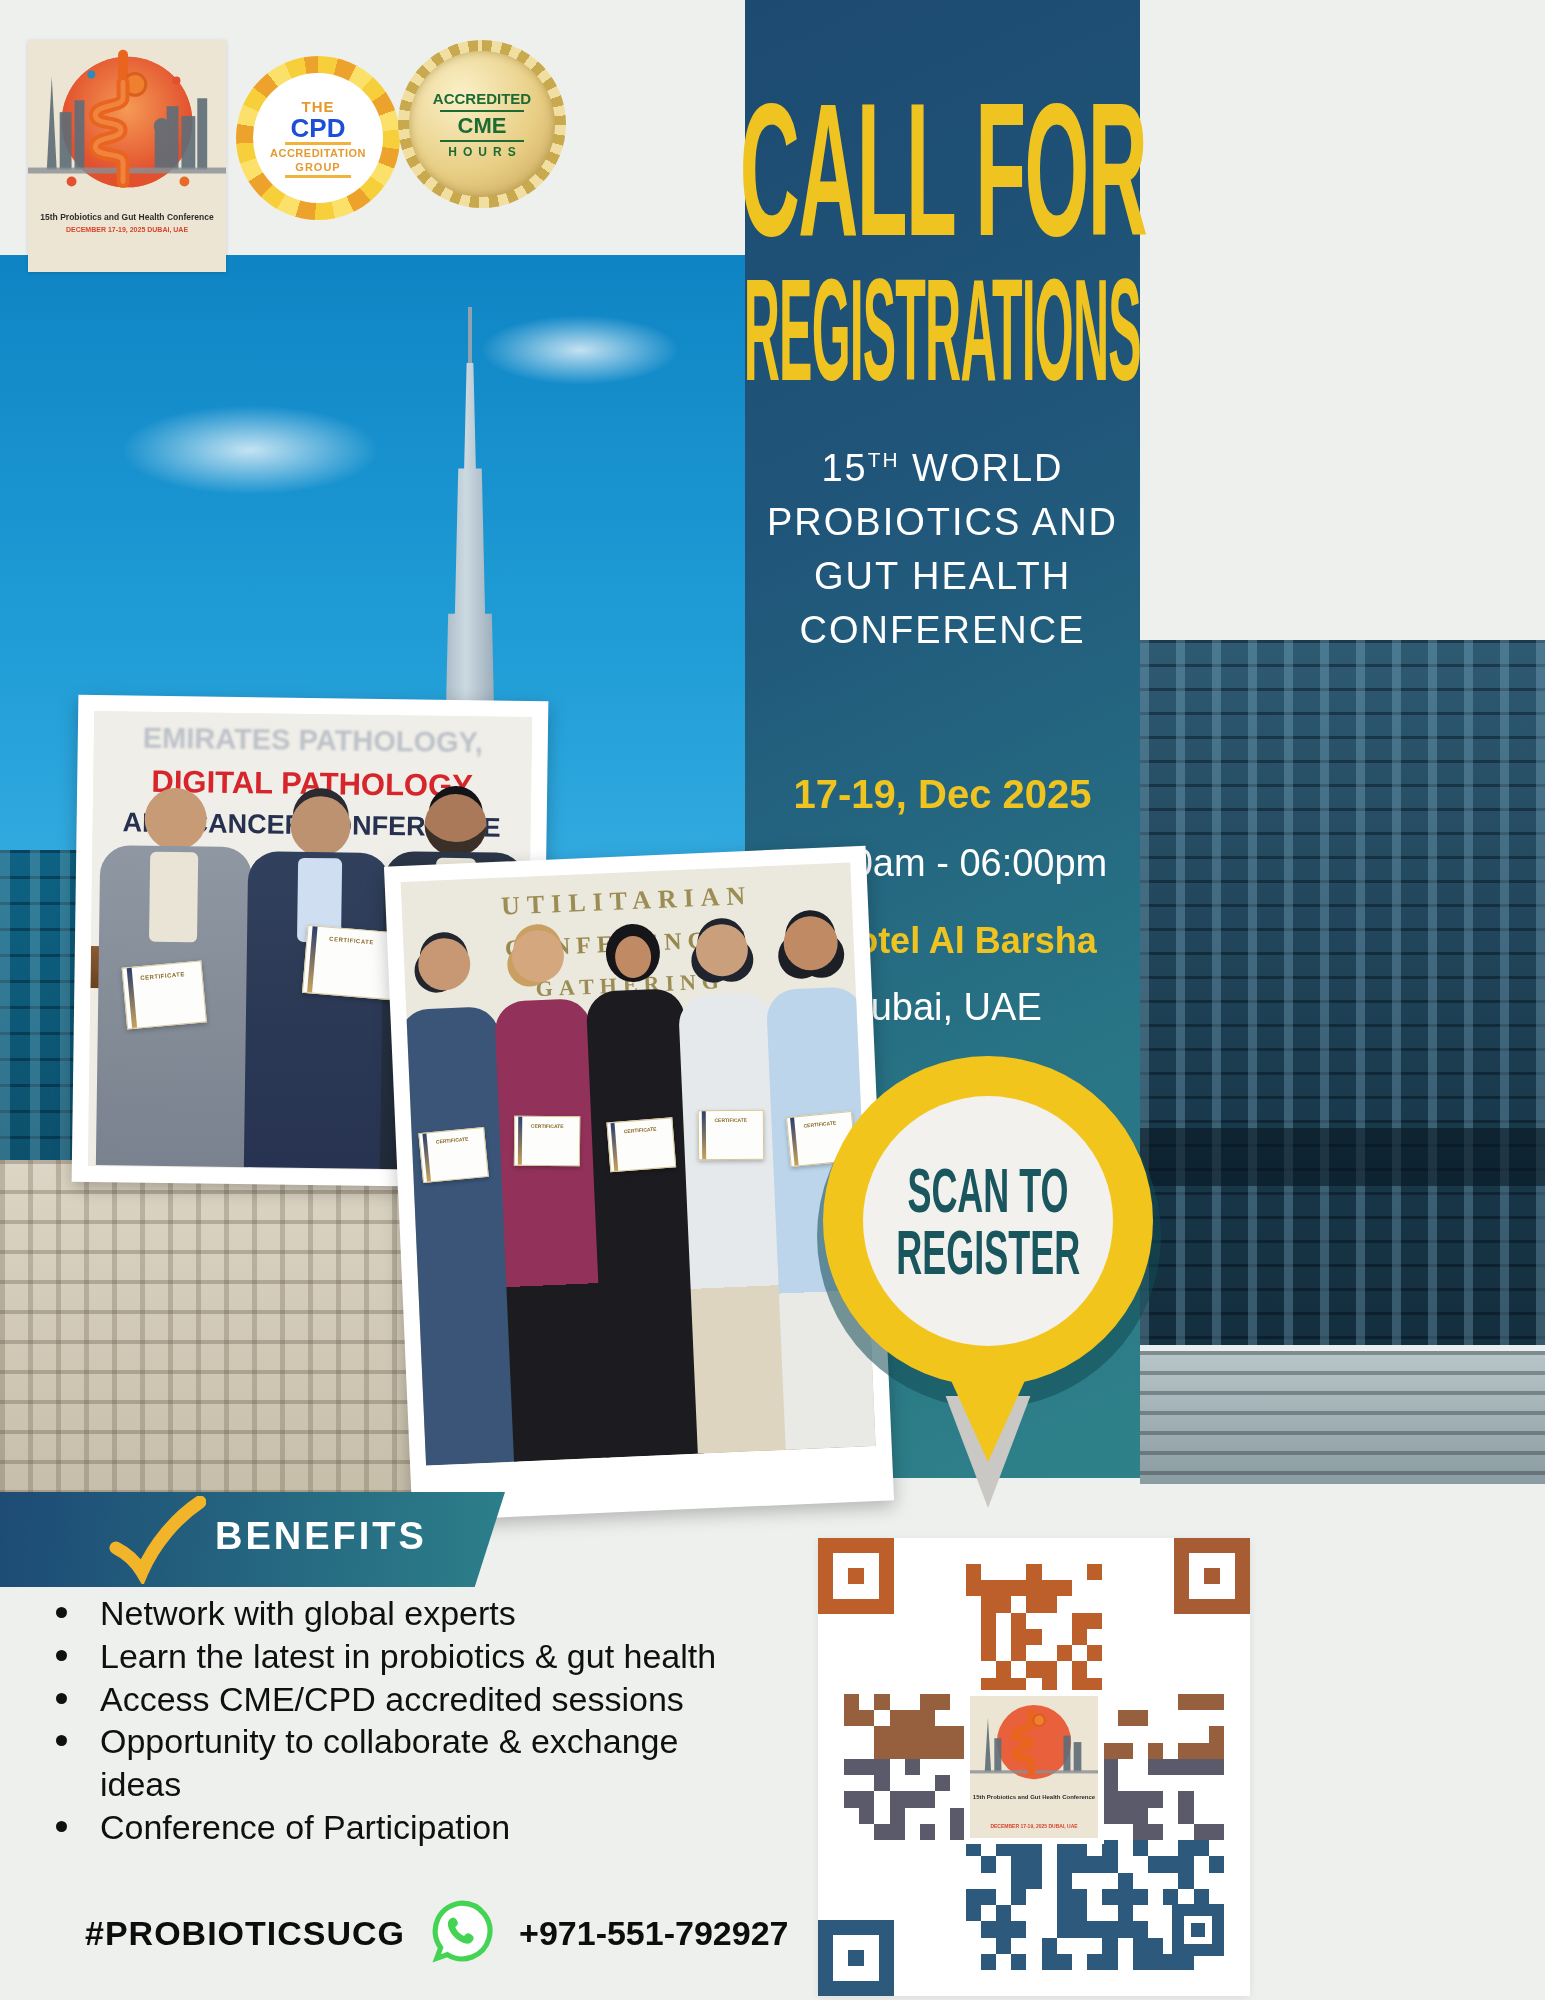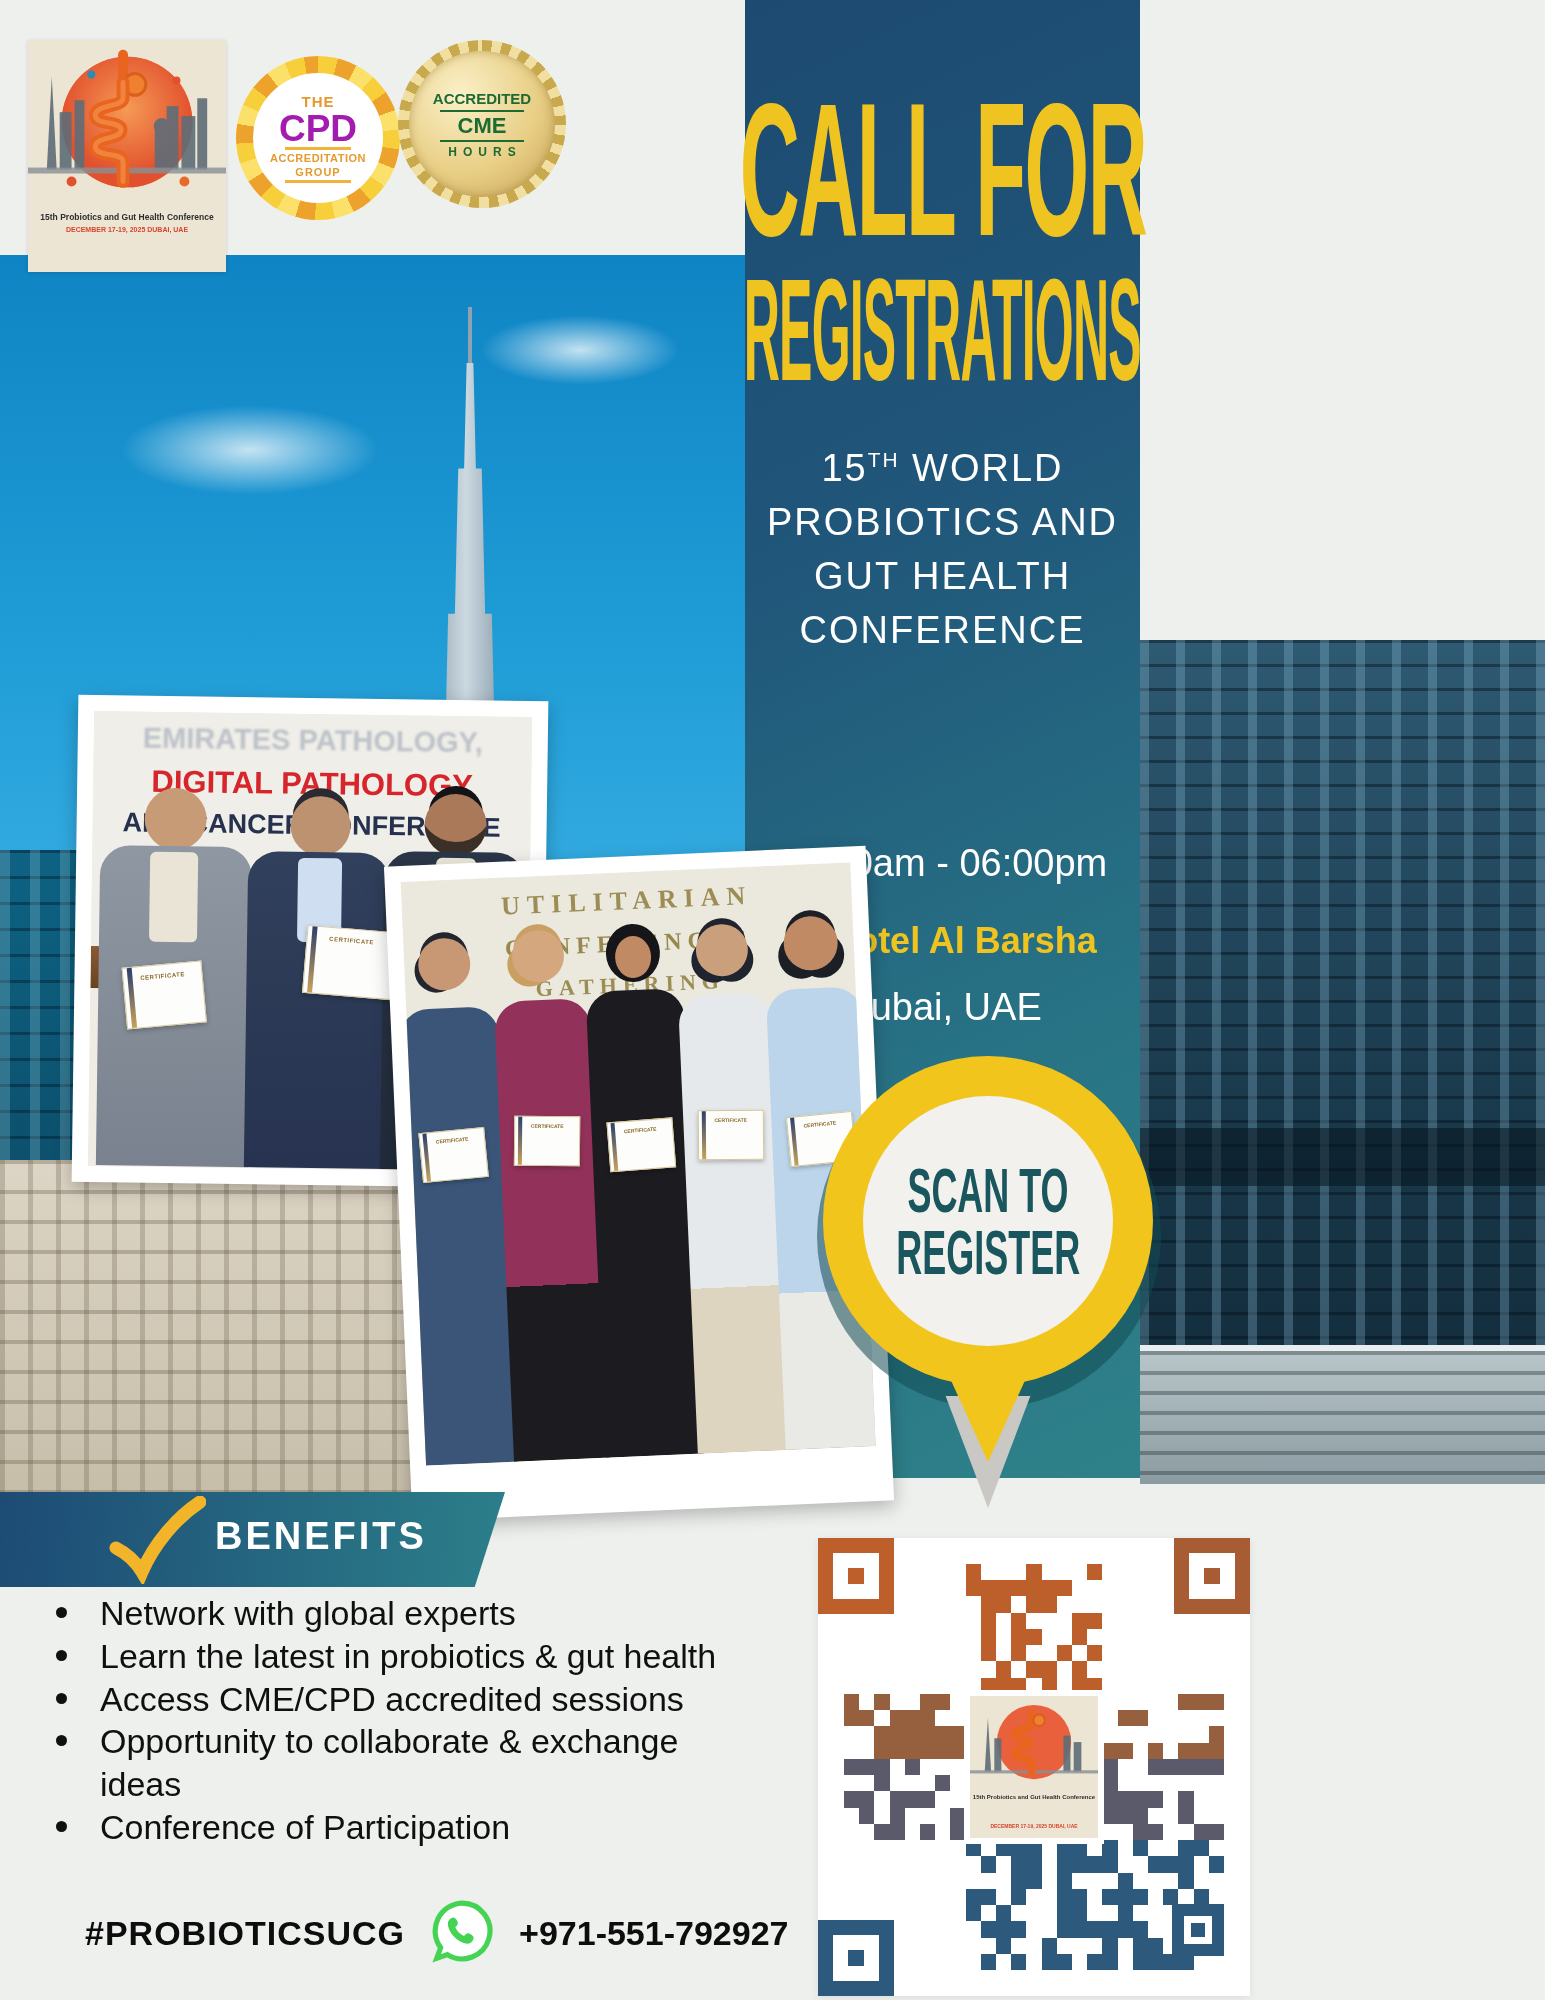--- a/index.html
+++ b/index.html
@@ -9,21 +9,21 @@
 
   
   .conf-logo{left:28px;top:40px;width:198px;height:232px;background:#ece5d3;box-shadow:0 1px 4px rgba(0,0,0,.15);}
   .conf-logo .lg-title{position:absolute;left:0;right:0;top:172px;text-align:center;font-size:8.5px;font-weight:bold;color:#2e2e2e;}
   .conf-logo .lg-sub{position:absolute;left:0;right:0;top:186px;text-align:center;font-size:7px;font-weight:bold;color:#d9432b;}
 
   .cpd{left:236px;top:56px;width:164px;height:164px;border-radius:50%;
        background:repeating-conic-gradient(#f7cf3a 0 14deg,#eda32b 14deg 28deg,#fbe06a 28deg 42deg);}
   .cpd .inner{position:absolute;inset:17px;border-radius:50%;background:#fff;display:flex;flex-direction:column;align-items:center;justify-content:center;gap:2px;}
   .cpd .t1{font-size:15px;font-weight:bold;color:#e59a2f;letter-spacing:1px;}
-  .cpd .t2{font-size:37px;font-weight:bold;color:#a21caf;line-height:.9;}
+  .cpd .t2{font-size:26px;font-weight:bold;color:#1d4ed8;line-height:.9;}
   .cpd .bar{width:66px;height:3px;background:#f0b43c;}
   .cpd .t3{font-size:11px;font-weight:bold;color:#e59a2f;letter-spacing:.5px;}
   .cpd .t4{font-size:11px;font-weight:bold;color:#e59a2f;letter-spacing:1px;}
 
   .cme{left:398px;top:40px;width:168px;height:168px;border-radius:50%;
        background:repeating-conic-gradient(#c9a94e 0 7deg,#f0dfa0 7deg 14deg);}
   .cme .inner{position:absolute;inset:11px;border-radius:50%;
        background:radial-gradient(circle at 35% 30%,#faf0c8,#e9cf86 55%,#c6a355);
        display:flex;flex-direction:column;align-items:center;justify-content:center;gap:3px;box-shadow:inset 0 0 10px rgba(120,90,20,.4);}
   .cme .t1{font-size:15px;font-weight:bold;color:#1d6b33;}
@@ -168,20 +168,21 @@
     </div>
     <div class="line h2" style="top:248px;">
       <span class="hline">REGISTRATIONS</span>
     </div>
     <div class="ptitle">
       <span>15</span><sup>TH</sup><span> WORLD</span><br>
       <span>PROBIOTICS AND</span><br>
       <span>GUT HEALTH</span><br>
       <span>CONFERENCE</span>
     </div>
+    <div class="pdate">17-19, Dec 2025</div>
     <div class="ptime">08:00am - 06:00pm</div>
     <div class="pvenue">Novotel Al Barsha</div>
     <div class="pcity">Dubai, UAE</div>
   </div>
 
   <div class="abs conf-logo">
     <svg width="198" height="170" viewBox="0 0 200 170">
       <rect width="200" height="170" fill="#ece5d3"></rect>
       <circle cx="100" cy="82" r="66" fill="#ef6a35"></circle>
       <circle cx="100" cy="82" r="66" fill="url(#g1)"></circle>

